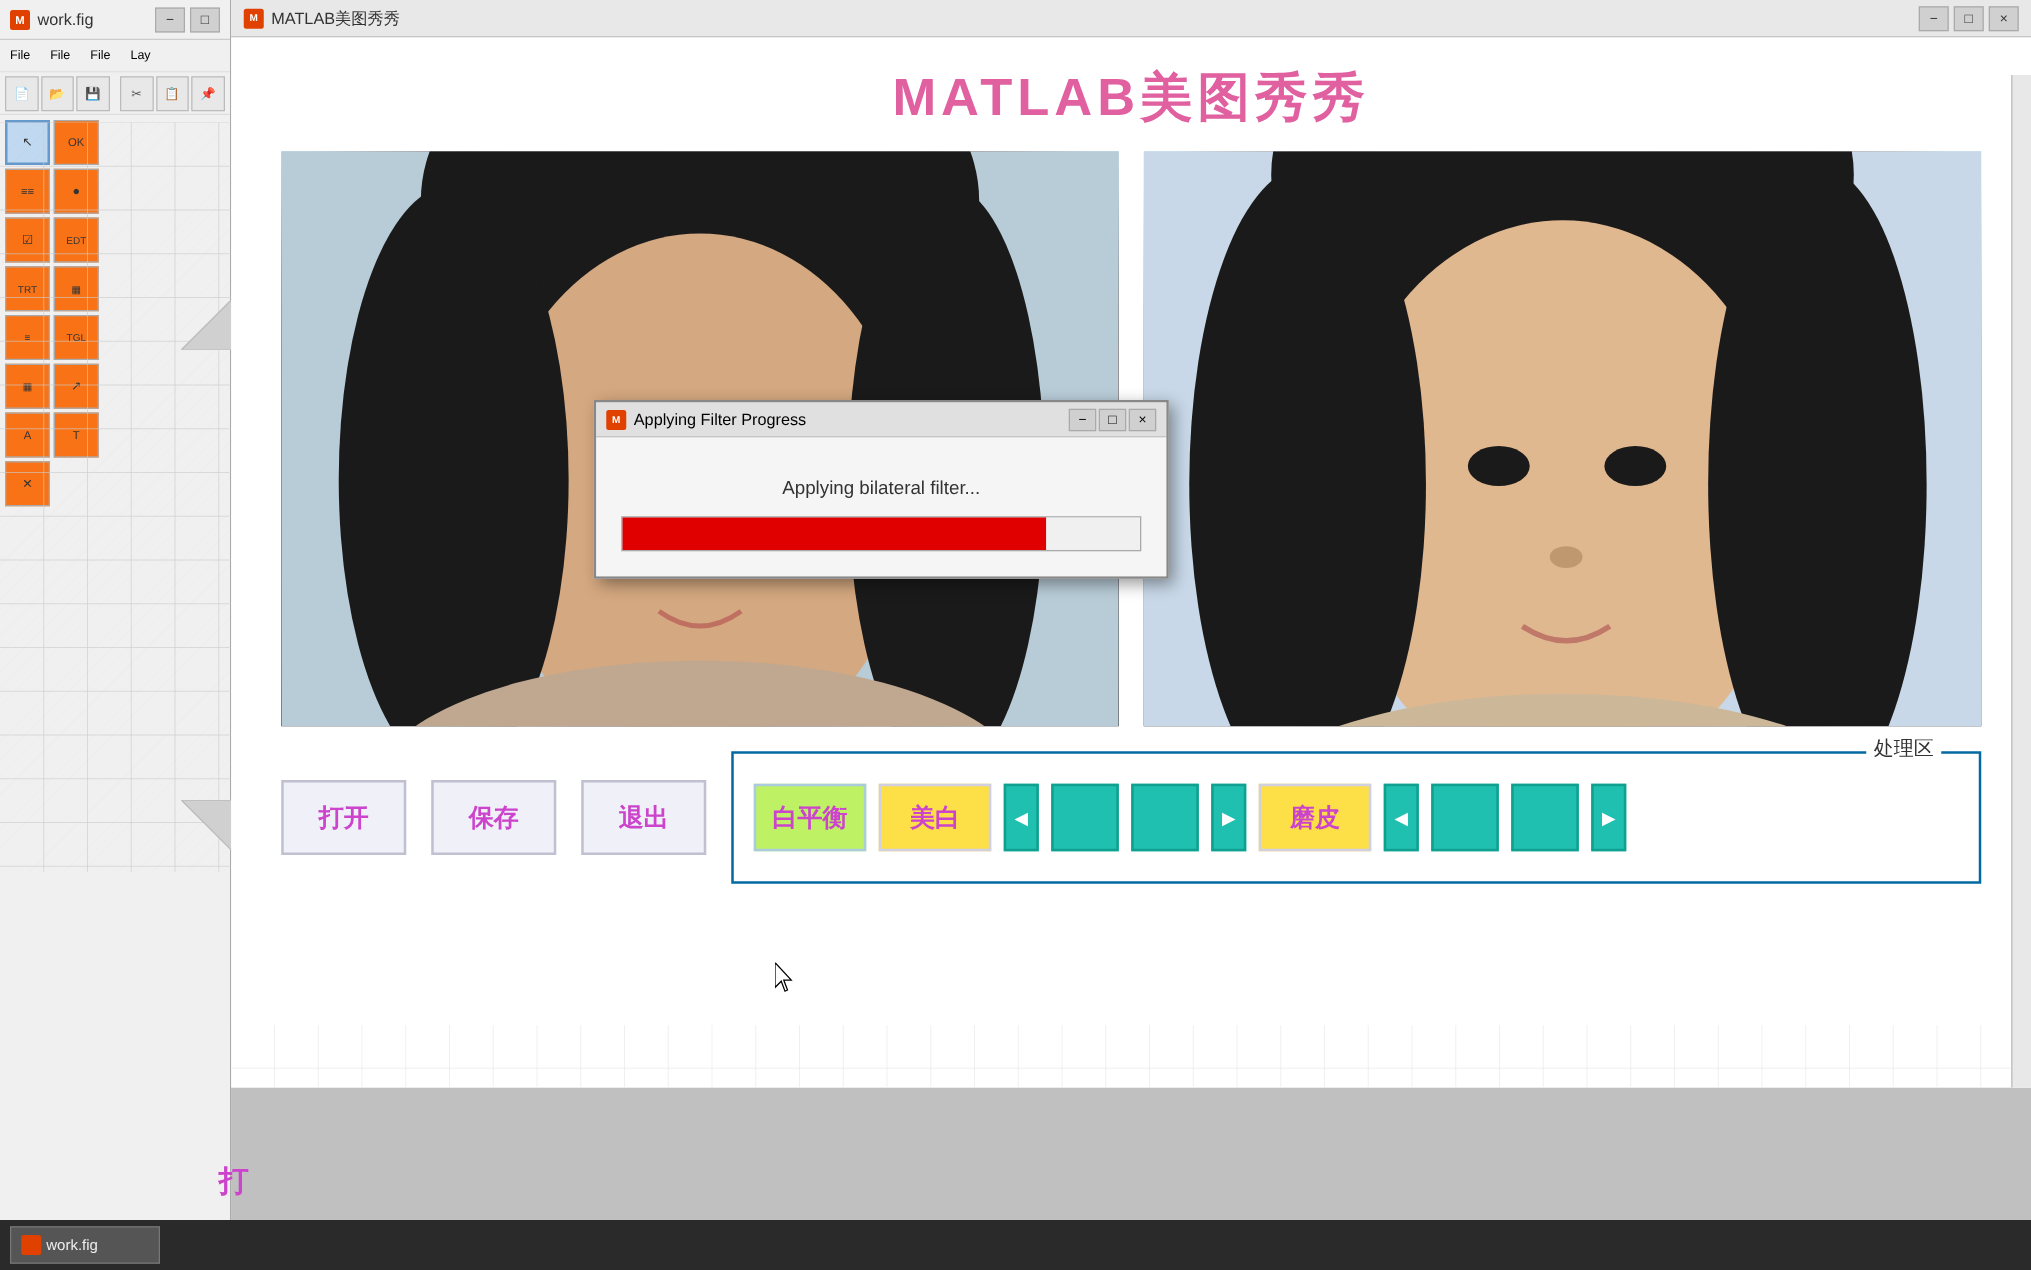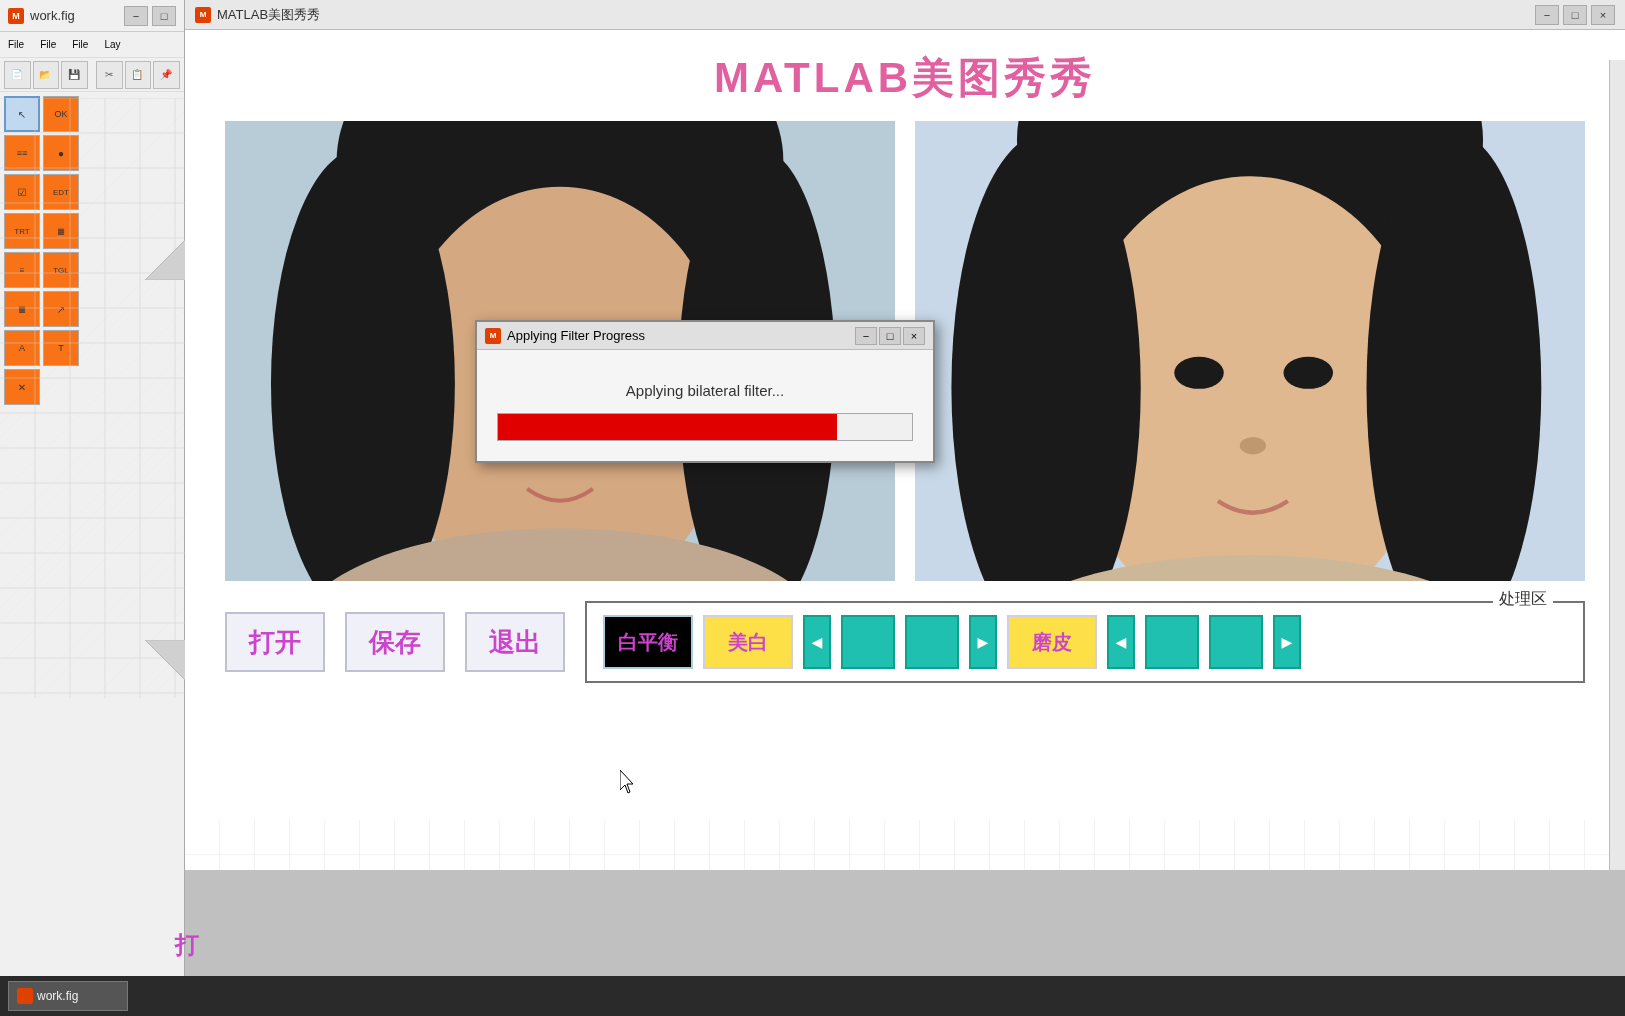--- a/index.html
+++ b/index.html
@@ -188,32 +188,32 @@
       padding: 20px 40px;
       display: flex;
       align-items: center;
       gap: 20px;
     }
     .ctrl-btn {
       width: 100px;
       height: 60px;
       border: 2px solid #c0c0d0;
       background: #f0f0f8;
-      font-size: 26px;
+      font-size: 20px;
       font-weight: bold;
       color: #cc44cc;
       cursor: pointer;
       display: flex;
       align-items: center;
       justify-content: center;
     }
     .process-area {
       flex: 1;
-      border: 2px solid #737373;
-      padding: 12px 16px;
+      border: 2px solid #0369a1;
+      padding: 24px 16px;
       position: relative;
     }
     .process-label {
       position: absolute;
       top: -14px;
       right: 30px;
       background: white;
       padding: 0 6px;
       font-size: 16px;
       color: #333;
@@ -230,21 +230,21 @@
       border: 2px solid #d0d0e0;
       font-size: 20px;
       font-weight: bold;
       color: #cc44cc;
       cursor: pointer;
       display: flex;
       align-items: center;
       justify-content: center;
     }
     .proc-btn.active {
-      background: #000000;
+      background: #bef264;
       border-color: #aaccdd;
     }
     .teal-btn {
       width: 54px;
       height: 54px;
       background: #20c0b0;
       border: 2px solid #10a090;
       cursor: pointer;
     }
     .arrow-btn {

